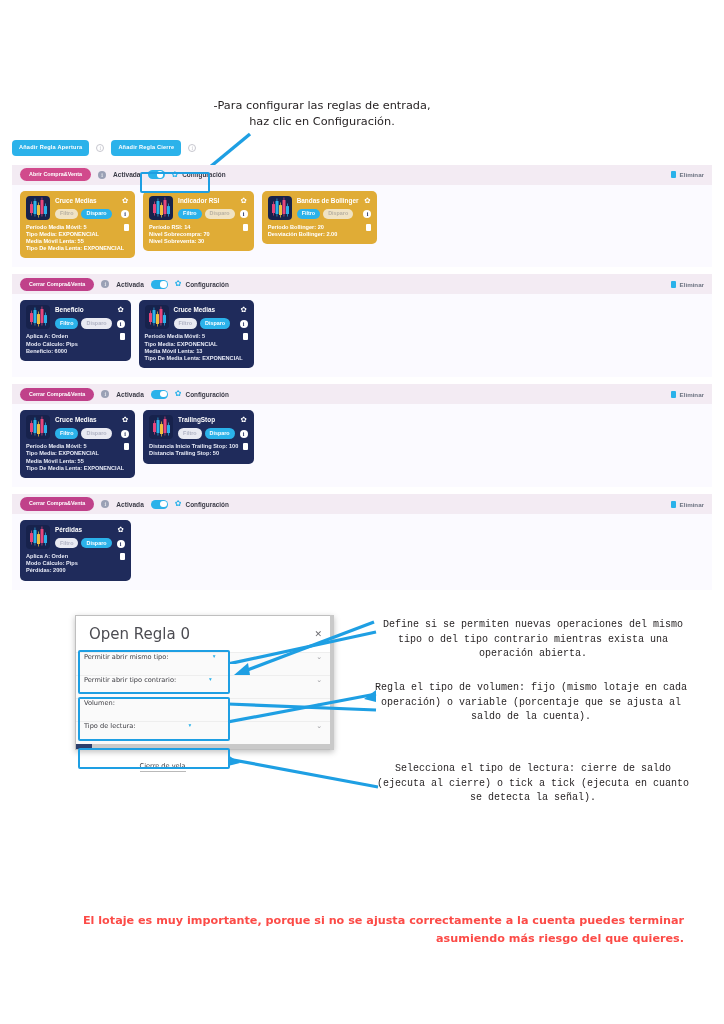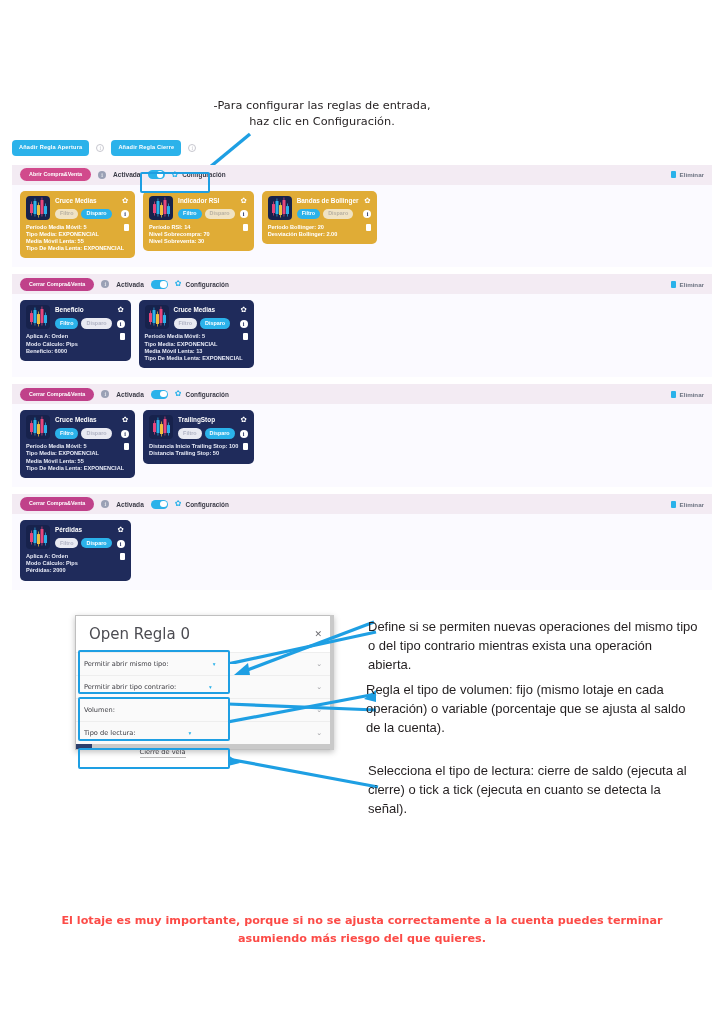--- a/index.html
+++ b/index.html
@@ -125,21 +125,21 @@
   .modal {
     background: #ffffff; border: 1px solid #bfbfbf;
     box-shadow: 0 2px 6px rgba(0,0,0,.25);
   }
   .modal-title-bar {
     display: flex; align-items: center; padding: 9px 11px 9px 13px; background: #fff;
   }
   .modal-title { font-size: 15px; color: #4c4c52; font-family: "DejaVu Sans", sans-serif; }
   .modal-close { margin-left: auto; color: #6b6b70; font-size: 9px; }
   .modal-row {
-    height: 23px; display: flex; align-items: center; padding: 0 11px 0 8px;
+    height: 23px; display: flex; align-items: flex-start; padding: 0 11px 0 8px;
     background: #fafafa; border-top: 1px solid #eeeeee; position: relative;
   }
   .modal-row .lbl { font-size: 6.6px; color: #3c3c42; font-family: "DejaVu Sans", sans-serif; }
   .modal-row .val {
     font-size: 6.6px; color: #3c3c42; margin-left: 4px;
     border-bottom: 1px solid #b9b9b9; padding-bottom: 1px;
     font-family: "DejaVu Sans", sans-serif;
     margin-top: 40px;
   }
   .caret { color: #2bb2ea; font-size: 5.5px; margin-left: 3px; }
@@ -149,27 +149,27 @@
   }
   .scrollbar-h {
     height: 5px; background: #c9c9c9; position: relative;
   }
   .scrollbar-h::before {
     content: ""; position: absolute; left: 0; top: 0; width: 16px; height: 5px; background: #2c3e6b;
   }
 
   
   .annot {
-    position: absolute; font-size: 13px; color: #231f20;
-    line-height: 1.45; font-family: Liberation Sans, sans-serif;
+    position: absolute; text-align: center; font-size: 10px; color: #231f20;
+    line-height: 1.45; font-family: Liberation Mono, monospace;
   }
 
   
   .redline {
-    position: absolute; left: 40px; top: 912px; width: 644px; text-align: center;
+    position: absolute; left: 40px; top: 912px; width: 644px; text-align: right;
     color: #fc4b47; font-size: 11.2px; font-weight: bold; line-height: 1.6;
     font-family: "DejaVu Sans", sans-serif;
   }
 </style>
 </head>
 <body>
 
 <div class="page">
 
   <div class="annot-top">

